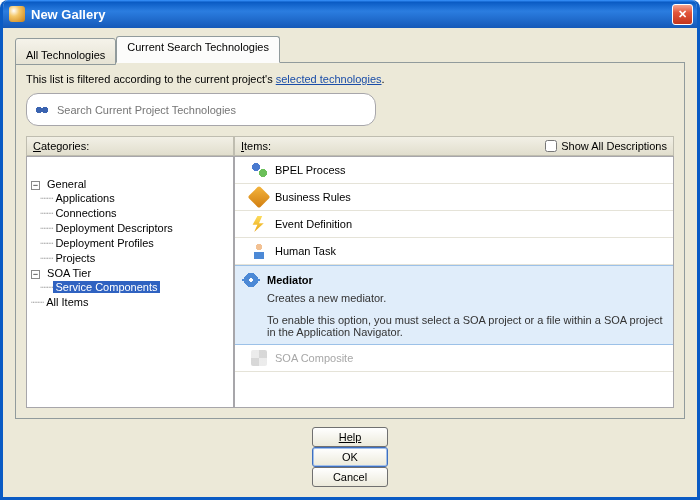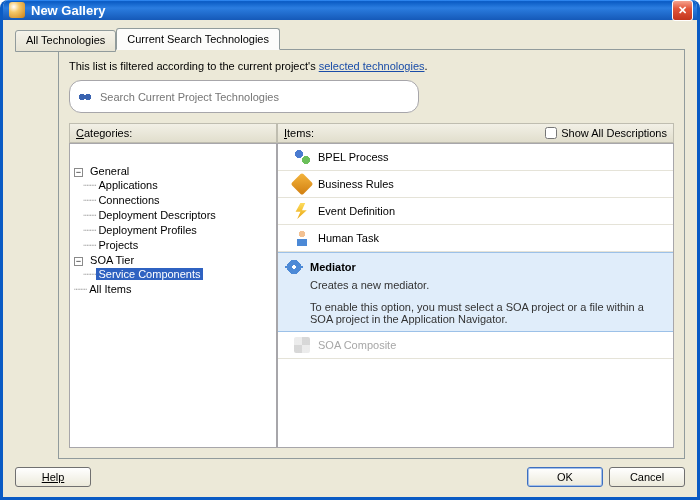--- a/index.html
+++ b/index.html
@@ -14,21 +14,21 @@
     height: 500px;
     background: #ece9d8;
     border: 3px solid #0a5bc4;
     border-top: none;
     border-radius: 8px 8px 0 0;
     overflow: hidden;
     display: flex;
     flex-direction: column;
   }
   .titlebar {
-    height: 20px;
+    height: 28px;
     background: linear-gradient(to bottom, #3a95ff 0%, #0a5bc4 8%, #2b7de0 40%, #1559b8 100%);
     display: flex;
     align-items: center;
     padding: 0 4px 0 6px;
     color: #fff;
     font-weight: bold;
     font-size: 13px;
   }
   .titlebar .app-icon {
     width: 16px; height: 16px;
@@ -64,36 +64,35 @@
     background: linear-gradient(to bottom, #fdfdfd, #ece9d8);
     border-top-left-radius: 3px;
     border-top-right-radius: 3px;
     margin-right: 0px;
     cursor: pointer;
     position: relative;
   }
   .tab.inactive {
     background: linear-gradient(to bottom, #f5f3ea, #e6e3d4);
     top: 2px;
-    padding-top: 3px; padding-bottom: 3px;
+    padding-top: 10px; padding-bottom: 3px;
   }
   .tab.active {
     background: #fcfcfb;
     border-bottom-color: #fcfcfb;
     z-index: 3;
   }
   .tab-panel {
     border: 1px solid #919b9c;
     background: #ece9d8;
     flex: 1;
     padding: 10px 10px;
     display: flex;
     flex-direction: column;
     position: relative;
-    margin-left: 43px;
   }
   .filter-text { margin-bottom: 8px; }
   .filter-text a { color: #1a4da8; }
   .search-row { margin-bottom: 10px; display:flex; }
   .search-box {
     display: flex;
     align-items: center;
     background: #fff;
     border: 1px solid #a7a6aa;
     border-radius: 12px;
@@ -216,20 +215,21 @@
   .item-row.selected .desc {
     margin: 4px 0 0 24px;
     color: #333;
   }
   .item-row.disabled { color: #a7a7a7; }
   .item-row.disabled .icon { opacity: 0.4; }
   .footer {
     padding: 8px 12px 10px 12px;
     display: flex;
     align-items: center;
+    flex-direction: column;
   }
   .btn {
     min-width: 76px;
     padding: 3px 12px;
     background: linear-gradient(to bottom, #fff, #eceadb);
     border: 1px solid #707070;
     border-radius: 3px;
     font-family: inherit;
     font-size: 11px;
     cursor: pointer;

